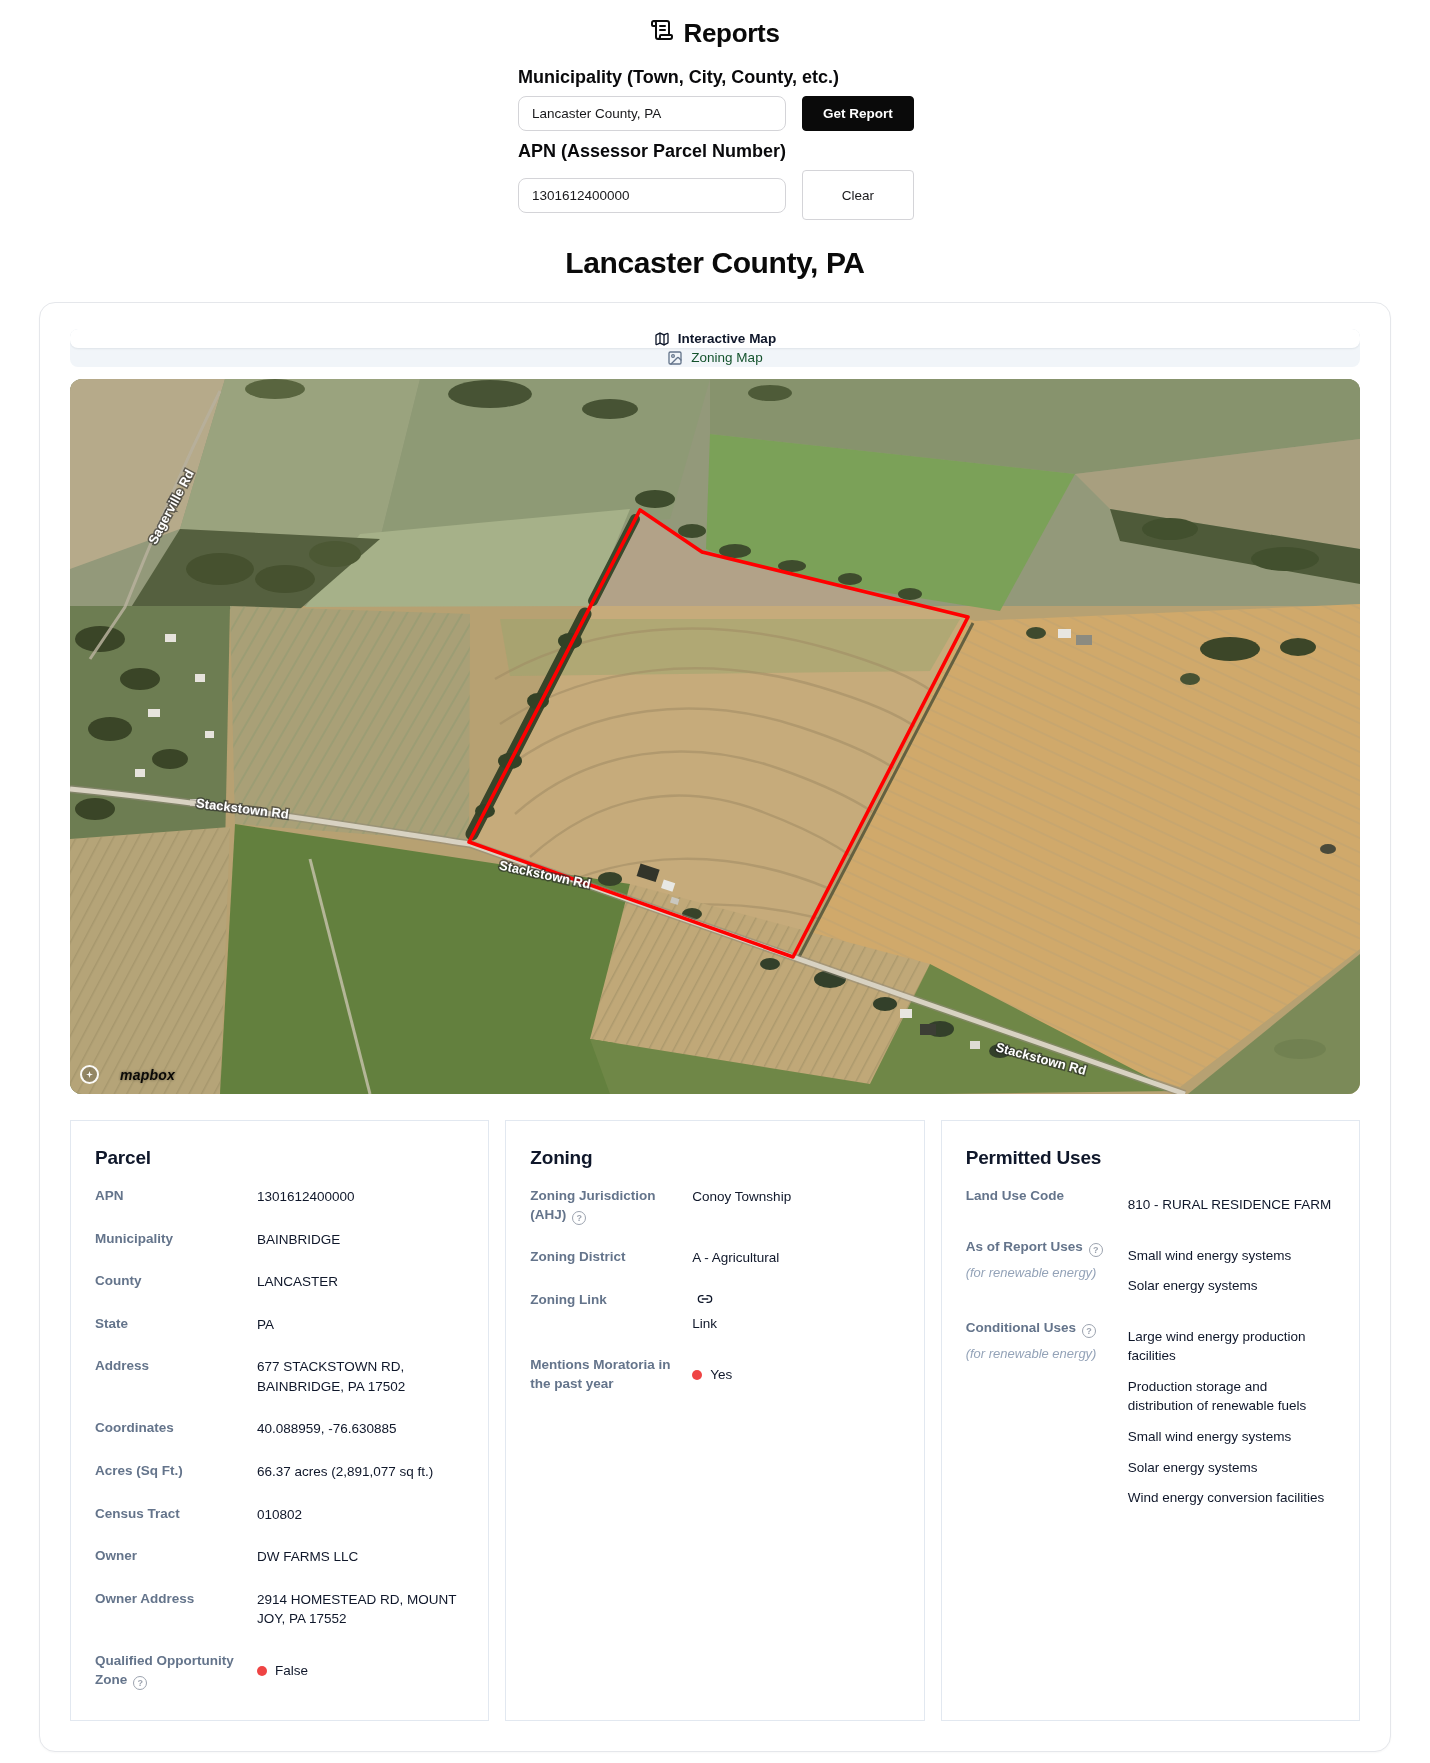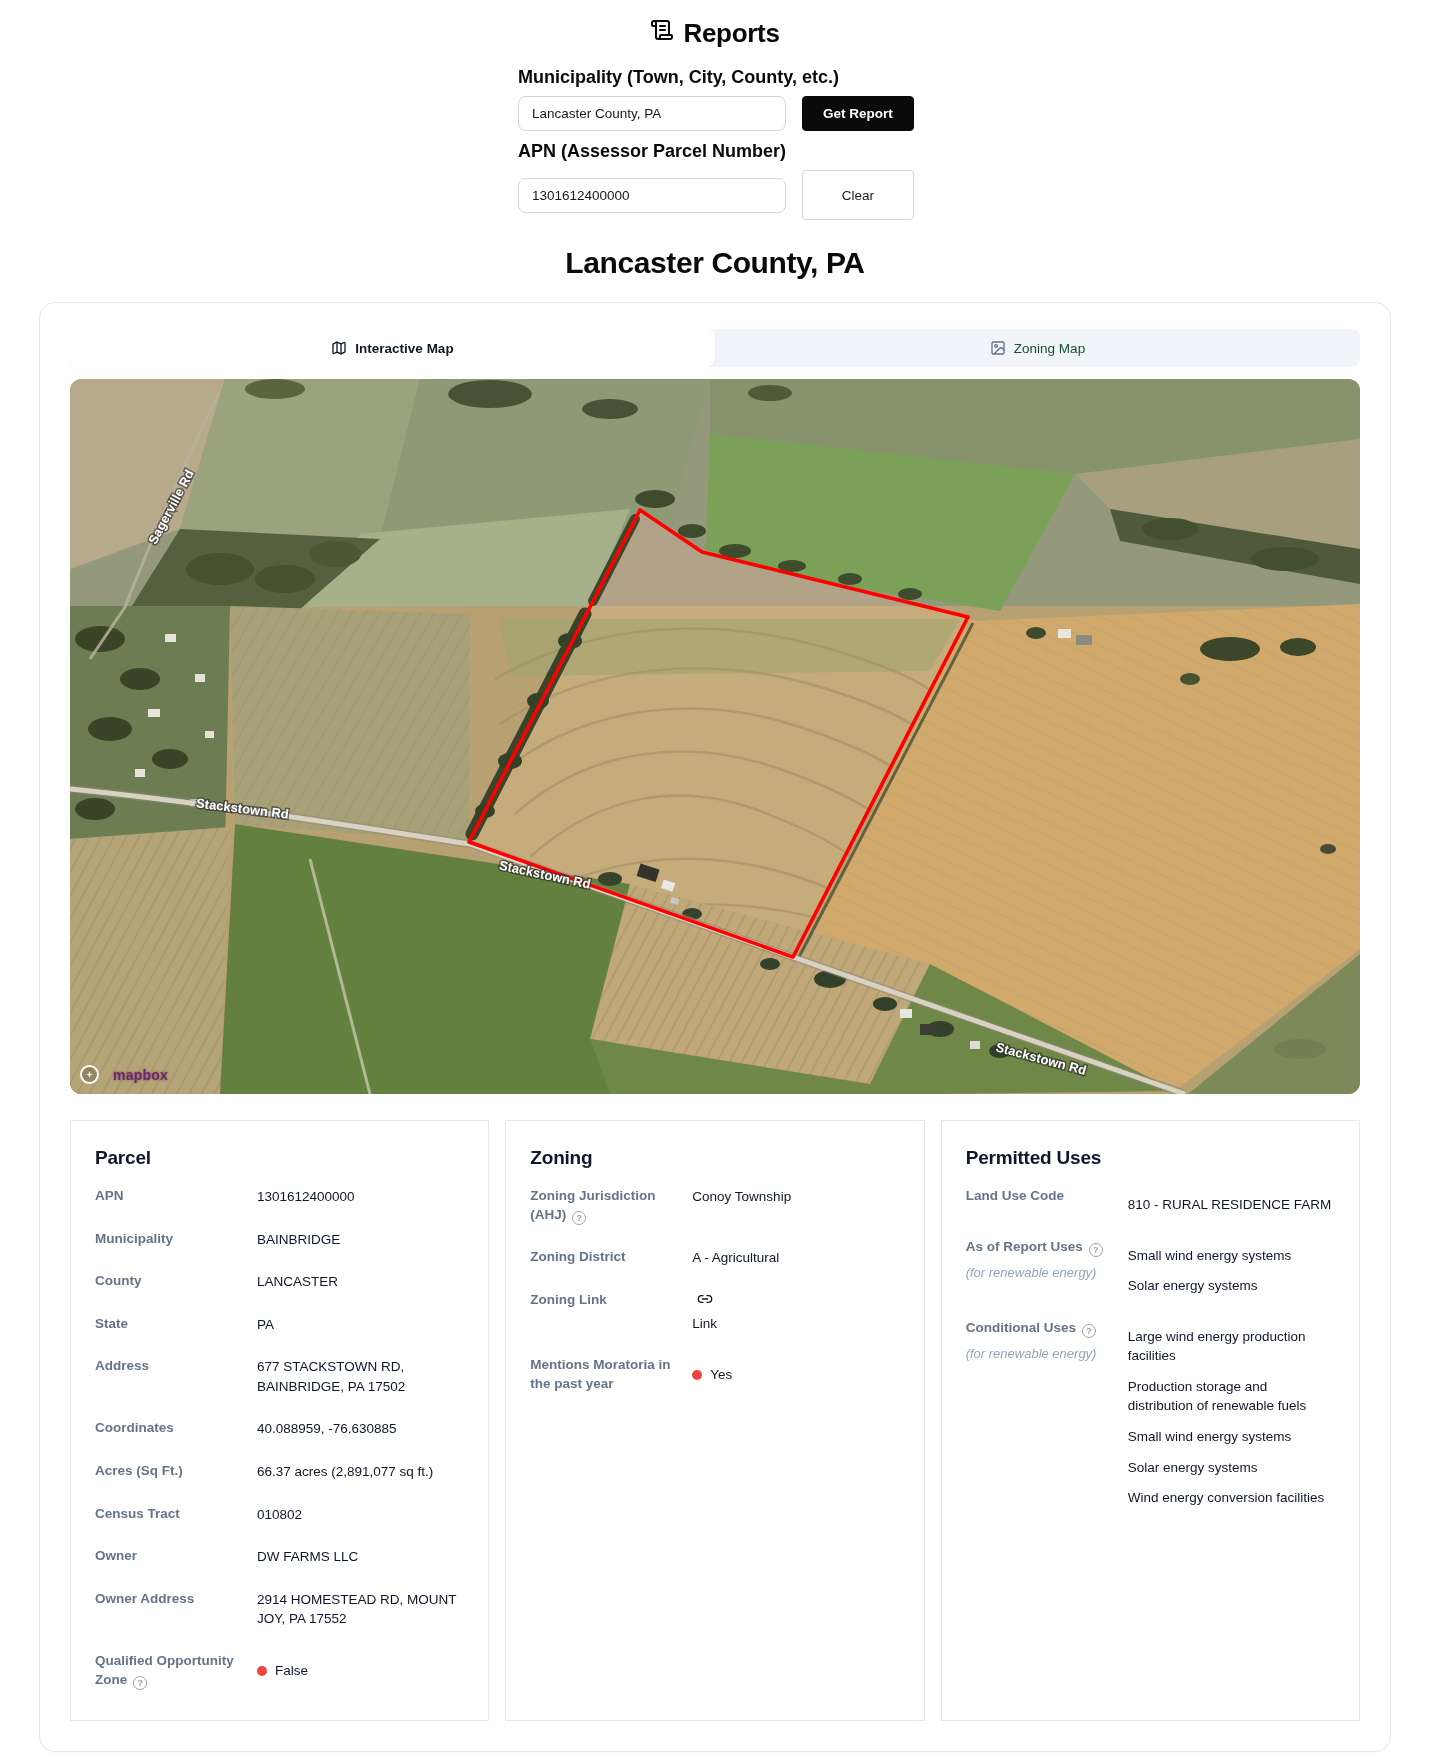--- a/index.html
+++ b/index.html
@@ -31,21 +31,21 @@
   
   .page-title { text-align:center; font-size:30px; font-weight:800; letter-spacing:-.4px; color:#0a0a0a; margin-top:26px; }
   
   .outer-card {
     width:1352px; margin:22px auto 0; background:#fff;
     border:1px solid #e5e7eb; border-radius:16px; padding:26px 30px 30px;
     box-shadow:0 1px 2px rgba(0,0,0,.03);
   }
   
   .tab-bar {
-    display:flex; background:#f1f5f9; border-radius:8px; height:38px; padding:0; overflow:hidden;
+    display:flex; background:#f1f5f9; border-radius:8px; height:38px; padding:0; overflow:hidden;flex-direction:column;
   }
   .tab { flex:1; display:flex; align-items:center; justify-content:center; gap:8px;
     font-size:13.5px; color:#14532d; cursor:pointer; border-radius:8px; }
   .tab svg { width:16px; height:16px; }
   .tab.active { background:#fff; color:#0f172a; font-weight:600; box-shadow:0 1px 2px rgba(15,23,42,.08); }
   .tab.active svg { stroke:#0f172a; }
   .tab:not(.active) svg { stroke:#64748b; }
   
   .map-wrap {
     margin-top:12px; width:1290px; height:715px; border-radius:12px; overflow:hidden;
@@ -67,23 +67,23 @@
     display:inline-flex; width:14px; height:14px; border:1.3px solid #9ca3af; border-radius:50%;
     color:#9ca3af; font-size:9px; font-weight:700; align-items:center; justify-content:center;
     margin-left:6px; vertical-align:-2px; font-style:normal;
   }
   .dot { width:10px; height:10px; border-radius:50%; background:#ef4444; display:inline-block; margin-right:8px; }
   .status-value { display:flex; align-items:center; }
   .link-value { display:inline-flex; align-items:center; gap:7px; cursor:pointer;flex-direction:column; }
   .link-value svg { width:16px; height:16px; stroke:#0f172a; }
   
   .mapbox-logo {
-    position:absolute; left:10px; bottom:10px; display:flex; align-items:center; gap:14px;
-    color:#701a75; font-size:14px; font-weight:700; letter-spacing:.2px;
-    text-shadow:0 0 3px rgba(0,0,0,.45); opacity:.95; cursor:pointer;
+    position:absolute; left:10px; bottom:10px; display:flex; align-items:center; gap:21px;
+    color:#000000; font-size:14px; font-weight:700; letter-spacing:.2px;
+    text-shadow:0 0 3px rgba(0,0,0,.45); opacity:.95; cursor:pointer;font-style:italic;
   }
   .mapbox-logo .logo-circle {
     width:19px; height:19px; border-radius:50%; border:2px solid #fff; position:relative;
     background:rgba(40,40,40,.25);
   }
   .mapbox-logo .logo-circle::after {
     content:""; position:absolute; left:4px; top:4px; width:7px; height:7px;
     background:#fff; clip-path:polygon(50% 0,62% 38%,100% 50%,62% 62%,50% 100%,38% 62%,0 50%,38% 38%);
   }
 </style>

